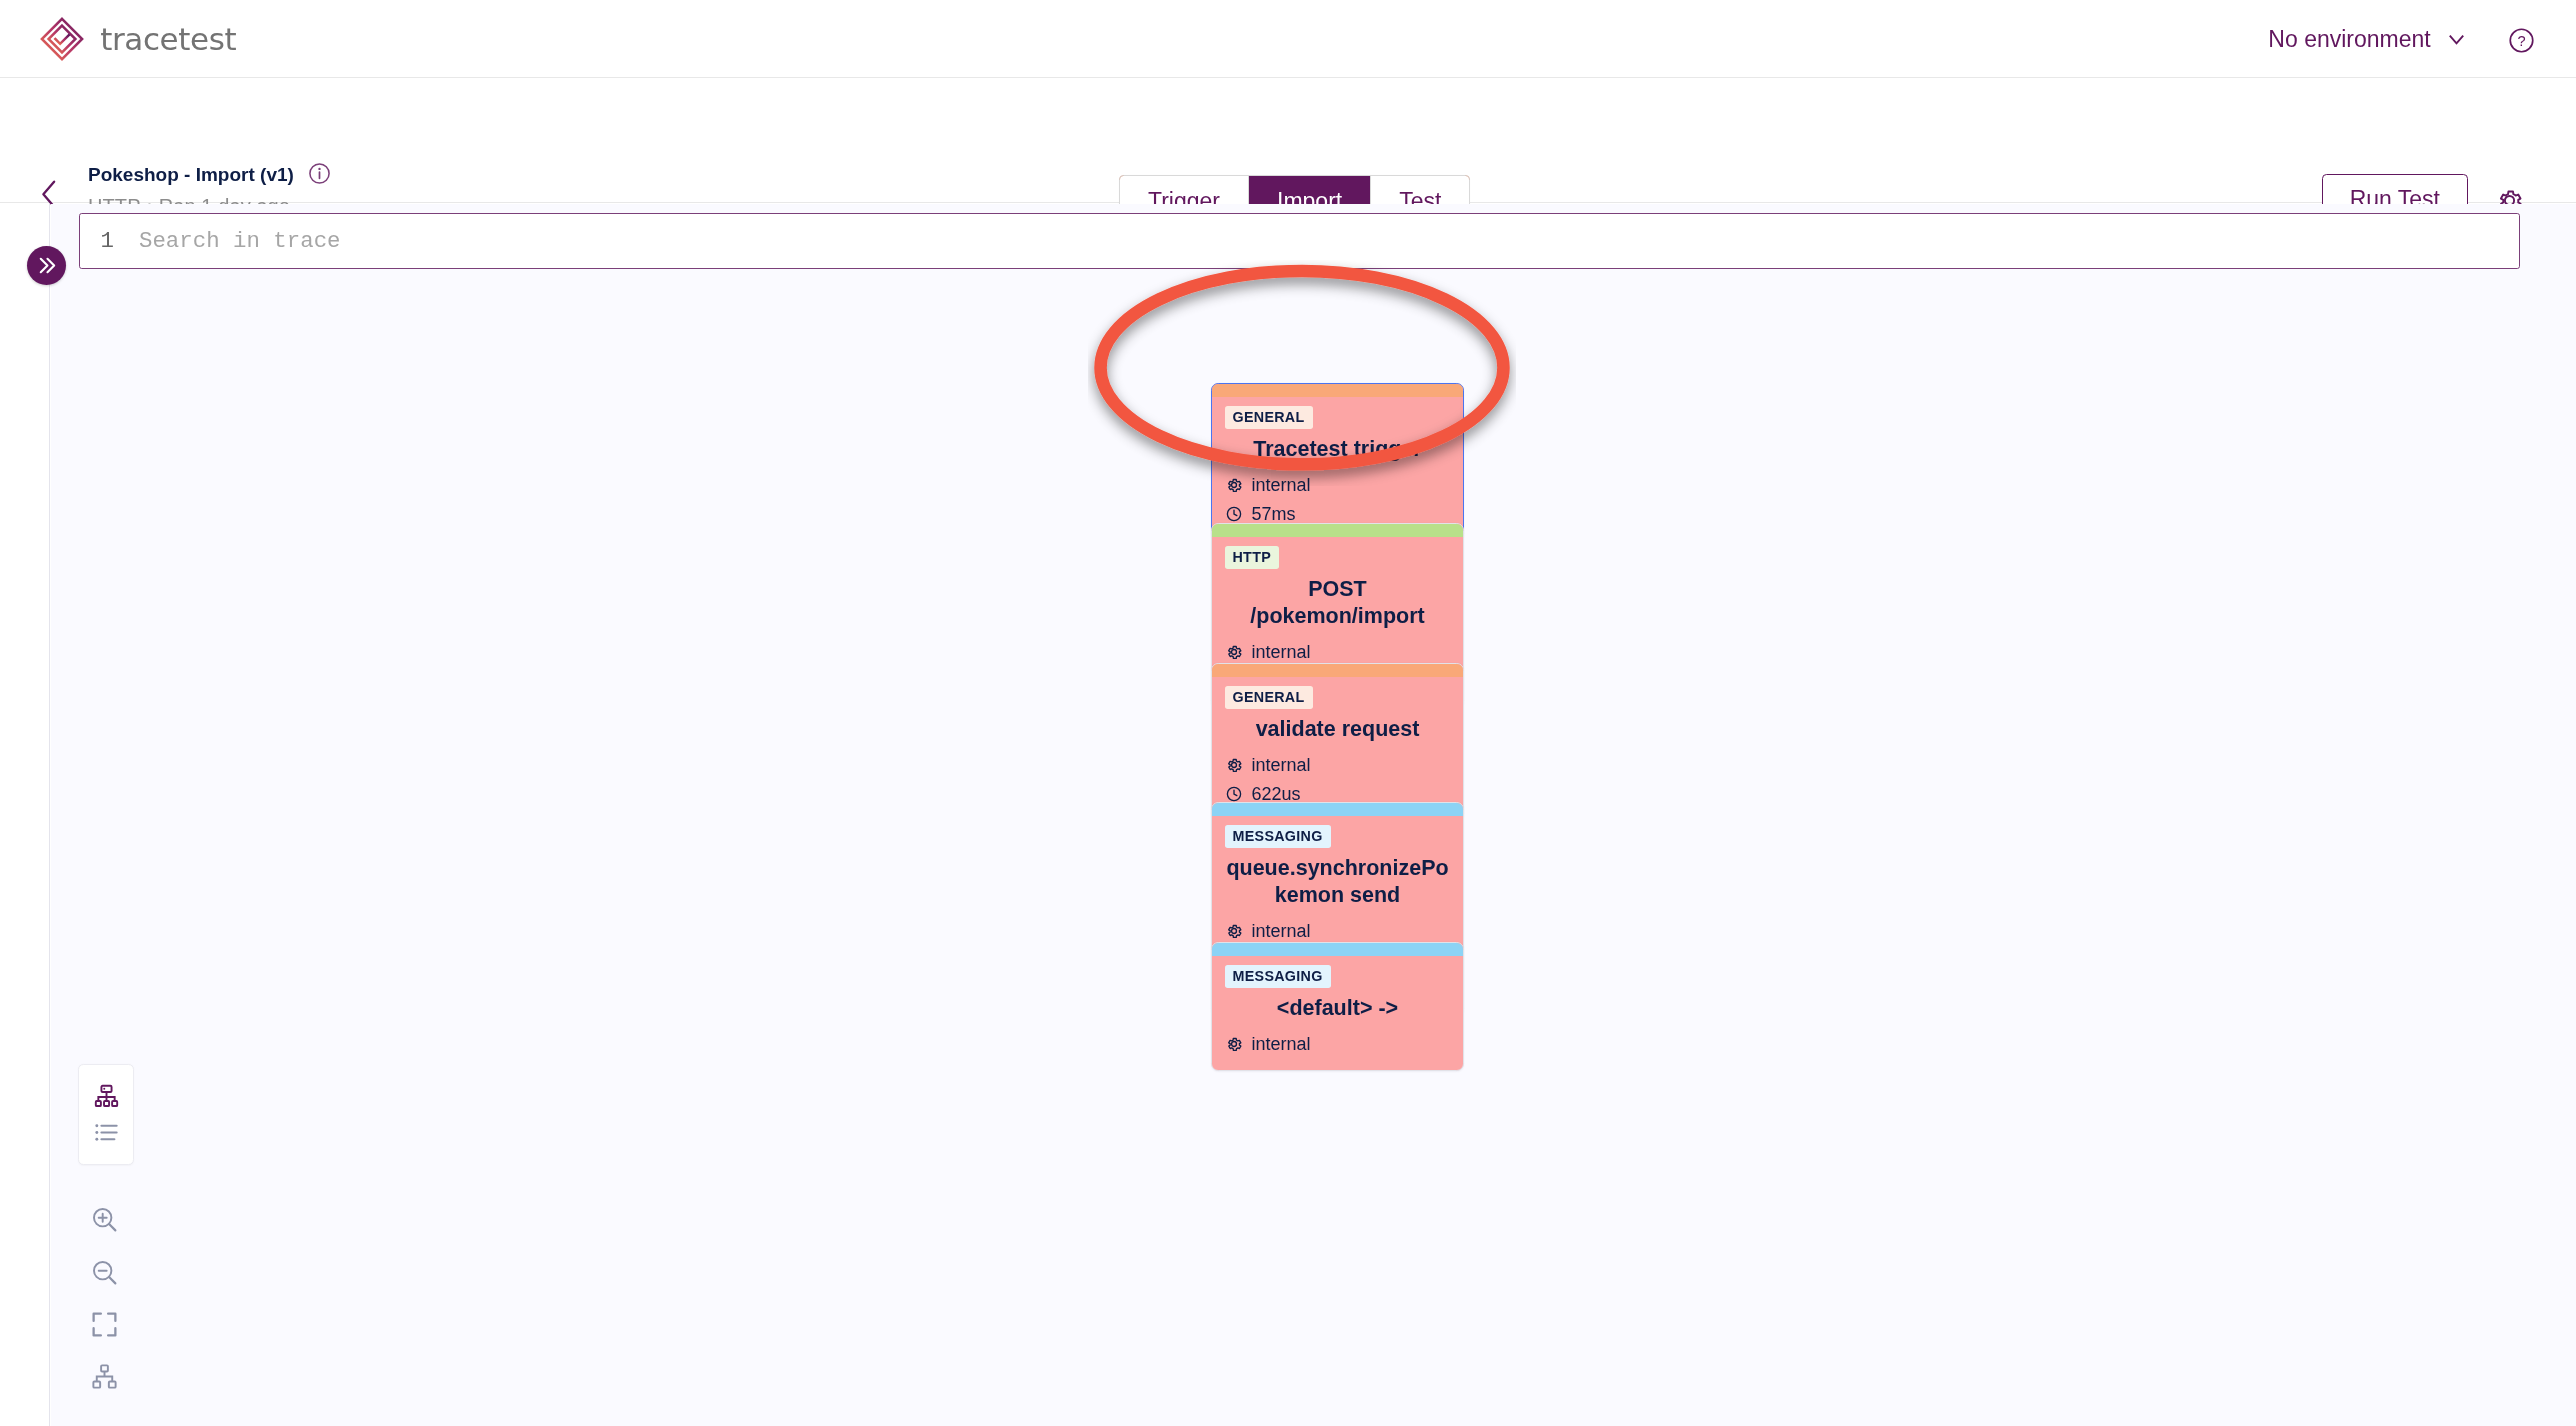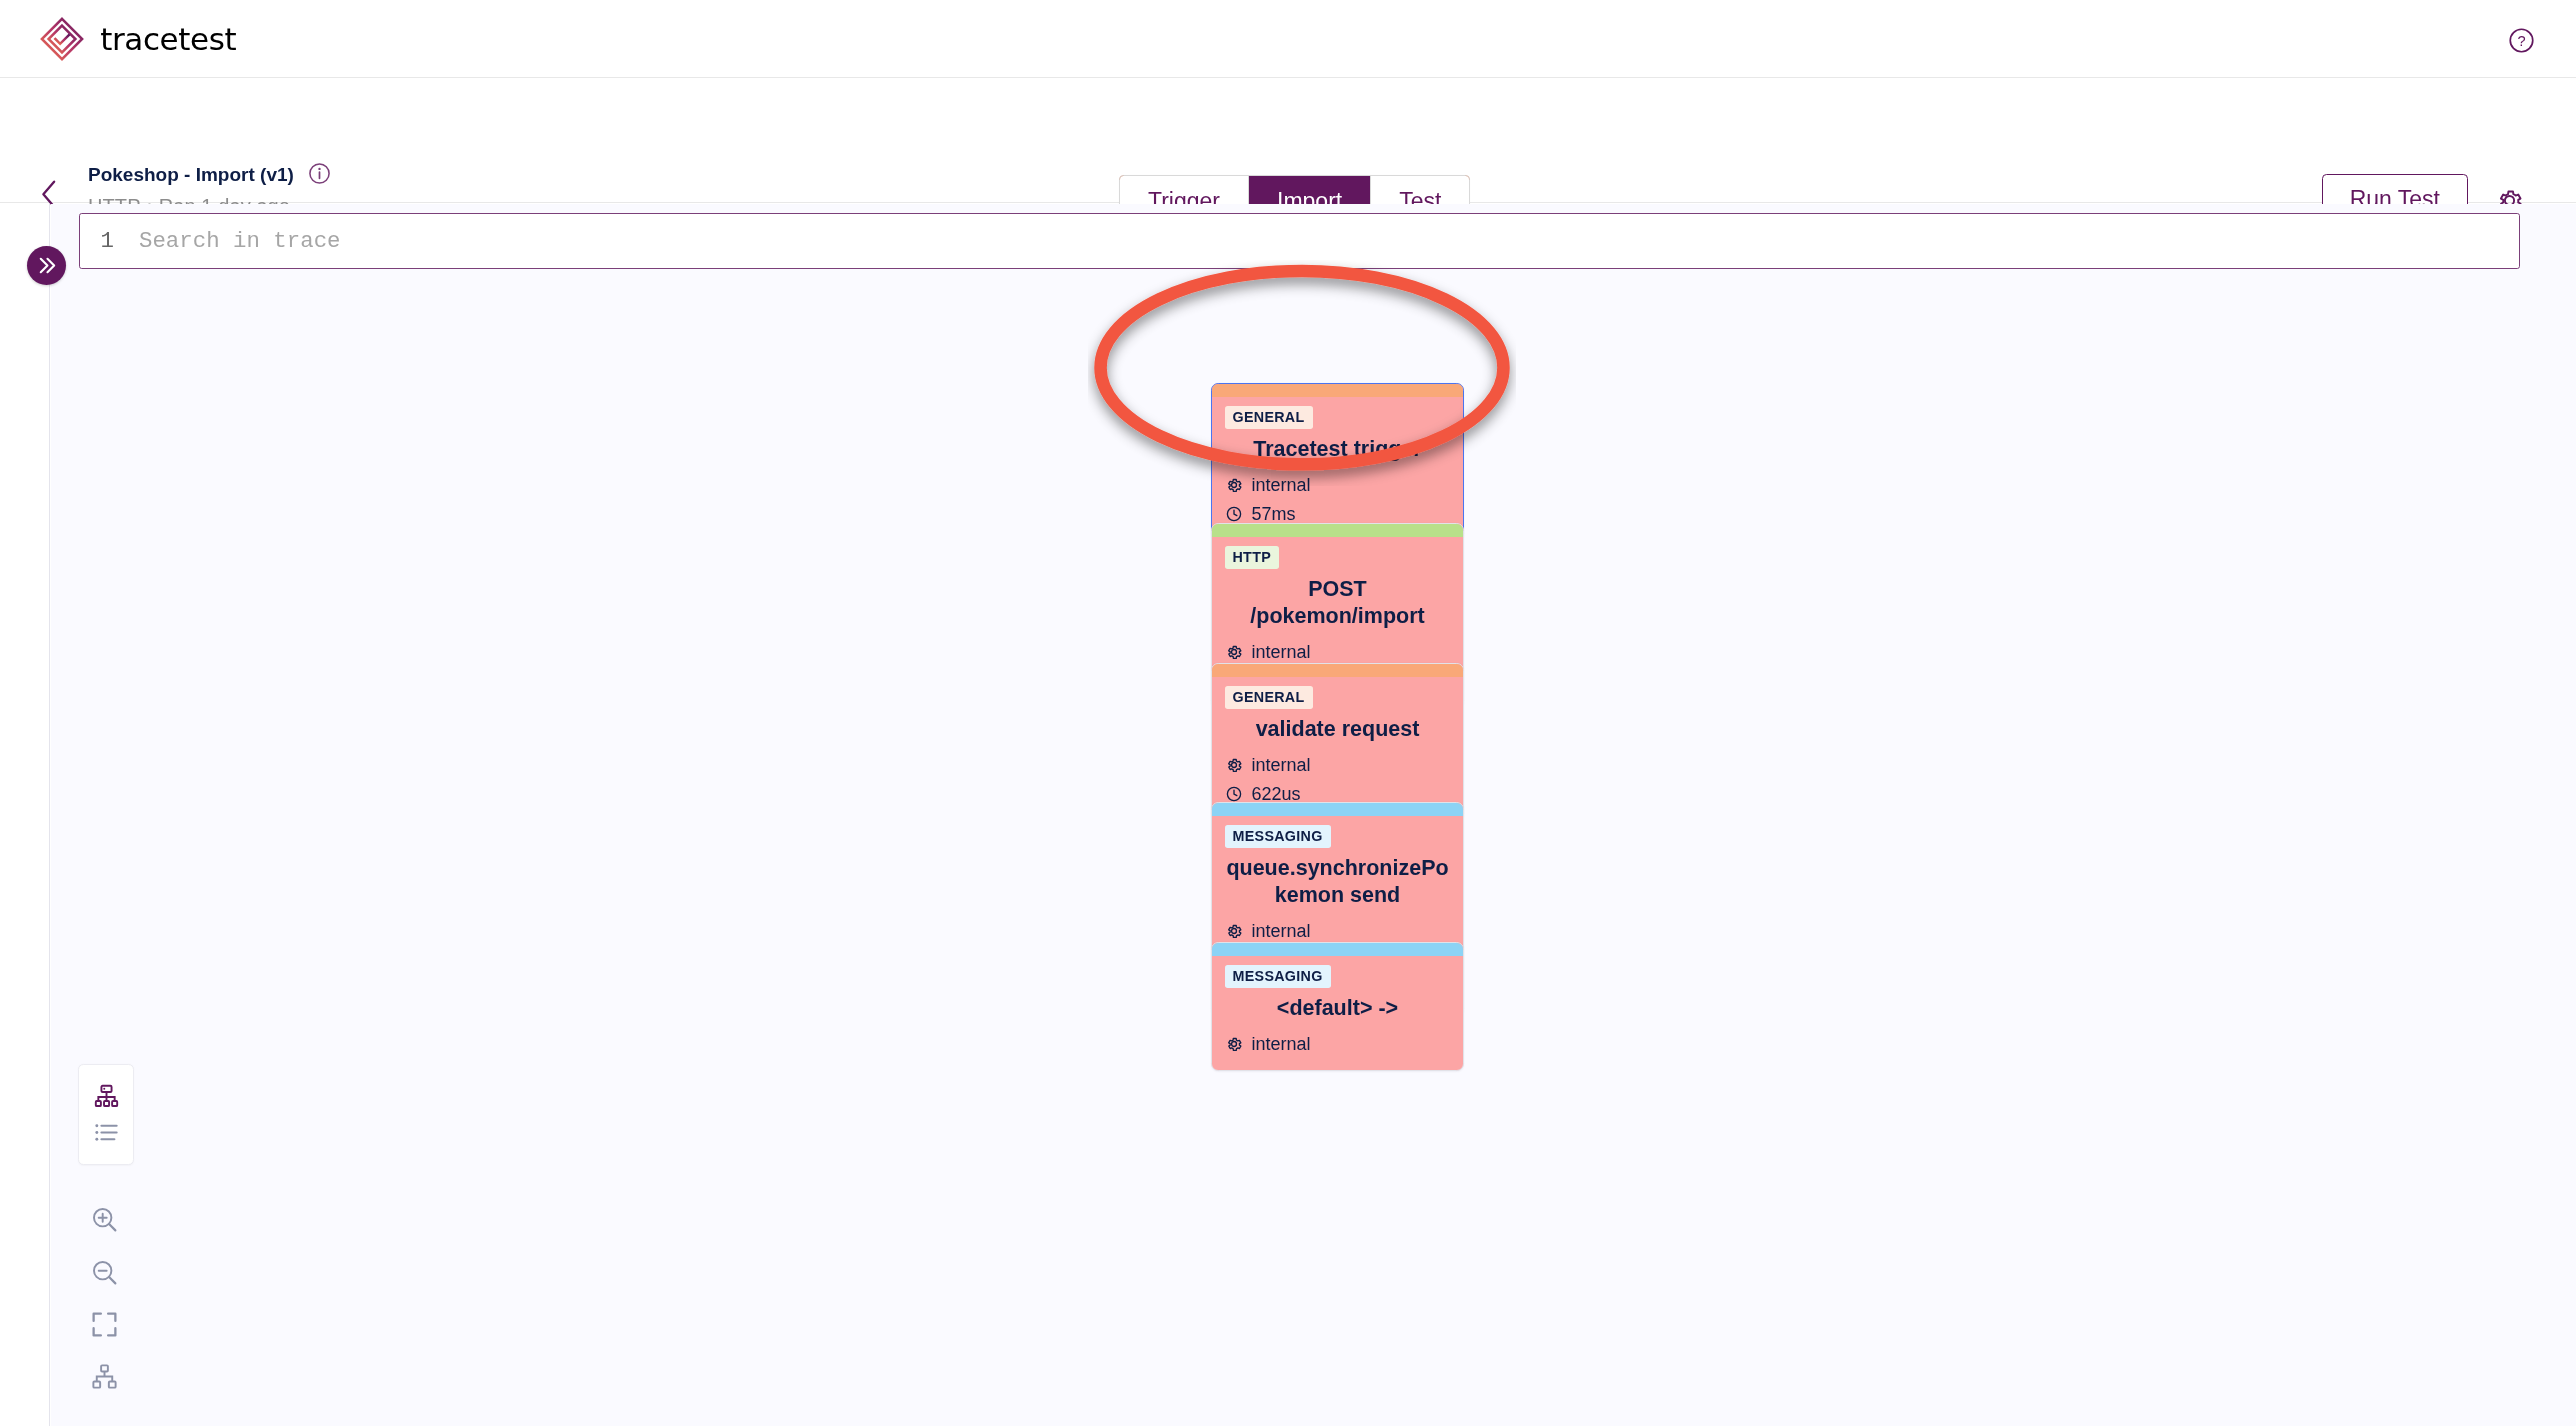--- a/index.html
+++ b/index.html
@@ -17,21 +17,21 @@
     position: absolute; left: 0; top: 0; width: 2576px; height: 78px;
     background: #fff; border-bottom: 0.9px solid #e8e8e8;
     box-sizing: border-box;
   }
   .logo-wrap {
     position: absolute; left: 39px; top: 16px;
     display: flex; align-items: center; gap: 15.2px;
   }
   .logo-mark { width: 46px; height: 46px; display: block; }
   .logo-text {
-    font-size: 31px; color: #000000; letter-spacing: -0.4px;
+    font-size: 31px; color: #737373; letter-spacing: -0.4px;
     font-family: "DejaVu Sans", sans-serif; font-weight: 400;
   }
   .env-wrap {
     position: absolute; right: 108px; top: 0; height: 78px;
     display: flex; align-items: center; gap: 14.3px;
     color: #61175e; font-size: 23px;
   }
   .env-label { color: #61175e; font-size: 23px; }
   .chev-down { display: block; }
   .help-icon { position: absolute; right: 41px; top: 27px; }
@@ -169,20 +169,26 @@
         </defs>
         <g fill="none" stroke="url(#lg)" stroke-width="2.6" stroke-linecap="square">
           <path d="M24 3 L45 24 L24 45 L3 24 Z"></path>
           <path d="M24 10 L38 24 L24 38 L10 24 Z"></path>
           <path d="M17 24 L22 29 L31 20"></path>
         </g>
       </svg>
       <span class="logo-text">tracetest</span>
     </div>
 
+    <div class="env-wrap">
+      <span class="env-label">No environment</span>
+      <svg class="chev-down" width="23" height="23" viewBox="0 0 24 24">
+        <path d="M5 8 L12 16 L19 8" fill="none" stroke="#61175e" stroke-width="2"></path>
+      </svg>
+    </div>
     <div class="help-icon">
       <svg width="27" height="27" viewBox="0 0 24 24">
         <circle cx="12" cy="12" r="10" fill="none" stroke="#61175e" stroke-width="1.5"></circle>
         <text x="12" y="17" text-anchor="middle" font-size="13" fill="#61175e" font-family="Liberation Sans, sans-serif">?</text>
       </svg>
     </div>
   </div>
 
   <div class="subheader">
     <div class="back-chevron">

